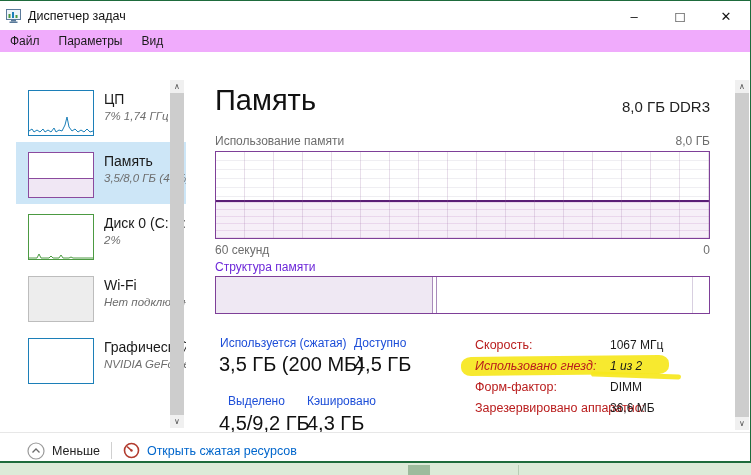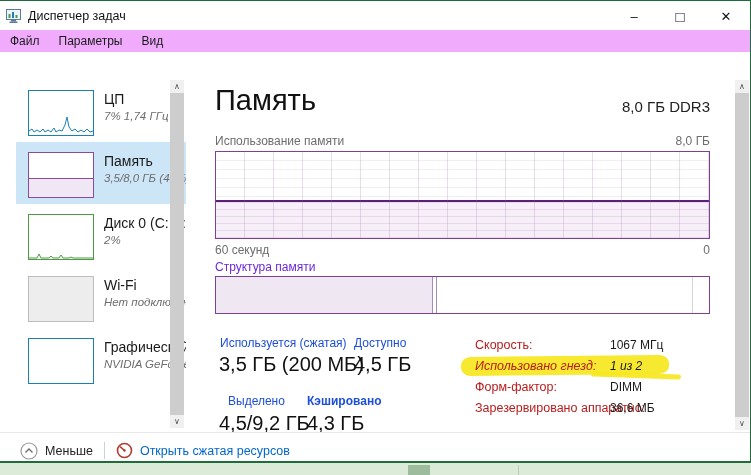--- a/index.html
+++ b/index.html
@@ -85,21 +85,21 @@
   .r-row { position:absolute; left:0; width:237px; height:17px; }
   .r-label { position:absolute; left:0; font-size:12.5px; color:#b91c1c; white-space:nowrap; }
   .r-value { position:absolute; left:135px; font-size:12px; color:#1a1a1a; white-space:nowrap; }
   .hl-main { position:absolute; left:-14px; top:-3px; width:208px; height:19px; background:#f6e71d; opacity:.92;
     border-radius:10px / 8px; transform:rotate(-0.6deg); z-index:0; }
   .hl-tail { position:absolute; left:116px; top:14px; width:90px; height:5px; background:#f6e71d; opacity:.92;
     border-radius:3px; transform:rotate(2deg); z-index:0; }
   .r-row > .r-label, .r-row > .r-value { z-index:1; }
 
   
-  .footer { position:absolute; left:0; top:432px; width:750px; height:36px; background:#fff; border-top:1px solid #e7e7e7; display:flex; align-items:center; padding-left:20px; }
+  .footer { position:absolute; left:0; top:432px; width:750px; height:36px; background:#fff; border-top:1px solid #e7e7e7; display:flex; align-items:center; padding-left:27px; }
   .less-label { font-size:12.5px; color:#222; margin-left:7px; }
   .foot-sep { width:1px; height:17px; background:#d0d0d0; margin:0 11px; }
   .res-link { font-size:12.5px; color:#0066cc; margin-left:7px; }
 </style>
 </head>
 <body>
 
 <div class="screen">
   <div class="frame-top"></div>
   <div class="frame-right"></div>
@@ -220,21 +220,21 @@
       </div>
 
       <div class="stats">
 
         <div class="stat-label" style="left:5px; top:2px;">Используется (сжатая)</div>
         <div class="stat-label" style="left:139px; top:2px;">Доступно</div>
         <div class="stat-value-big" style="left:4px; top:19px;text-align:center;">3,5 ГБ (200 МБ)</div>
         <div class="stat-value-big" style="left:139px; top:19px;">4,5 ГБ</div>
 
         <div class="stat-label" style="left:5px; top:60px;margin-left:8px;">Выделено</div>
-        <div class="stat-label" style="left:92px; top:60px;font-weight:bold;">Кэшировано</div>
+        <div class="stat-label" style="left:92px; top:60px;">Кэшировано</div>
         <div class="stat-value-big" style="left:4px; top:78px;">4,5/9,2 ГБ</div>
         <div class="stat-value-big" style="left:92px; top:78px;">4,3 ГБ</div>
 
         <div class="right-col">
           <div class="r-row" style="top:4px;">
             <span class="r-label">Скорость:</span>
             <span class="r-value">1067 МГц</span>
           </div>
           <div class="r-row" style="top:25px;font-style:italic;">
             <div class="hl-main"></div>

